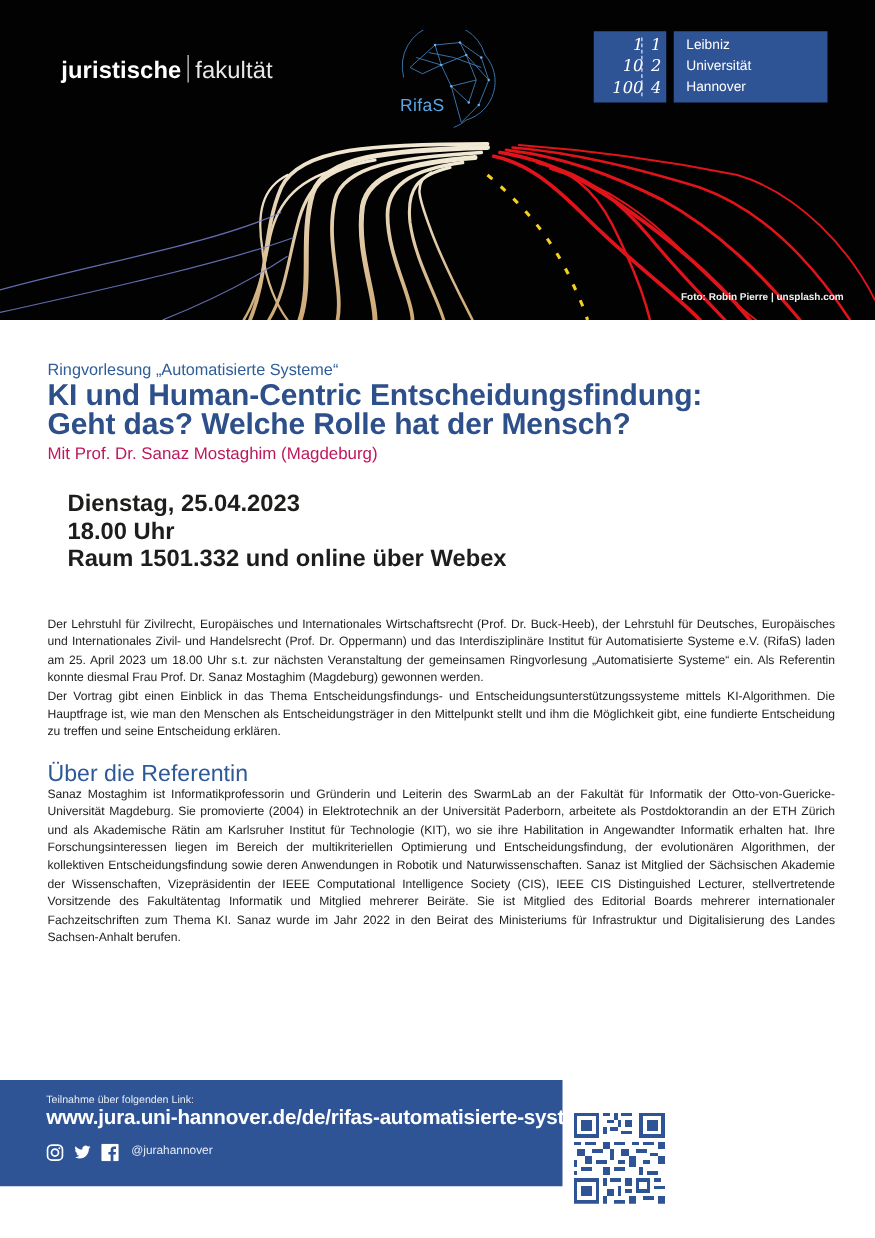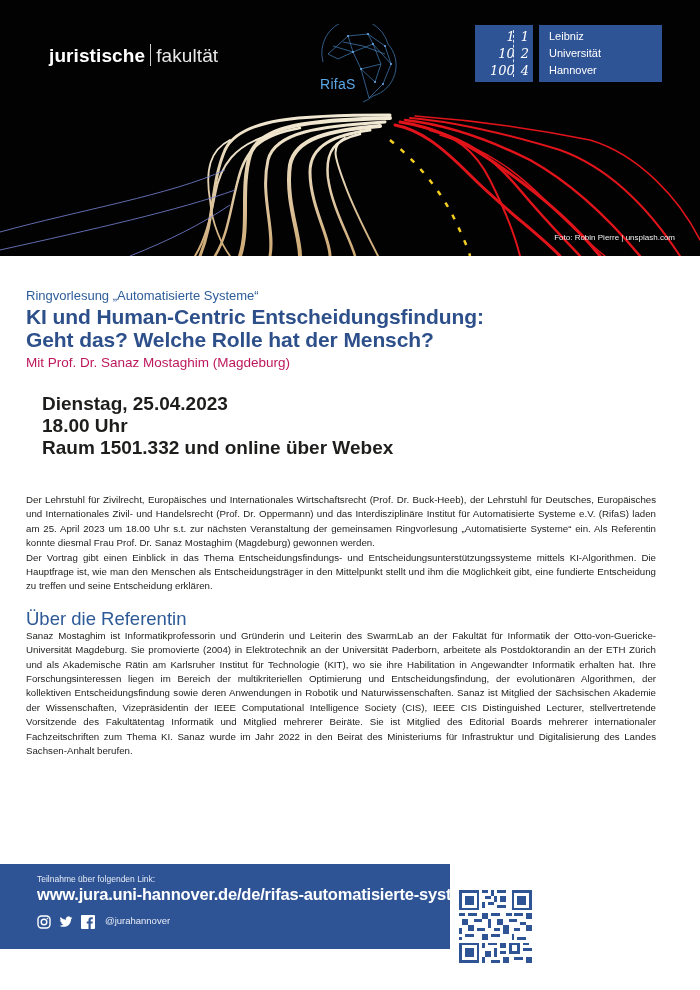--- a/index.html
+++ b/index.html
@@ -16,26 +16,26 @@
 
     .rifas { position:absolute; left:303px; top:24px; width:100px; height:80px; }
     .rifas-label { position:absolute; left:320px; top:76px; color:#5aa7e6; font-size:14px; letter-spacing:0.3px; }
 
     .luh-logo { position:absolute; left:475px; top:25px; height:57px; display:flex; gap:6px; }
     .luh-num { width:58px; height:57px; background:#2f5496; color:#fff; font-family:"DejaVu Serif", serif; font-style:italic; font-size:13px; line-height:17px; padding:3px 4px 0 0; text-align:right; position:relative; }
     .luh-num .dash { position:absolute; left:38px; top:5px; width:0; height:47px; border-left:1px dashed #dfe6f3; }
     .luh-num .row { display:flex; justify-content:flex-end; gap:6px; }
     .luh-name { width:123px; height:57px; background:#2f5496; color:#fff; font-size:11px; line-height:17px; padding:3px 0 0 10px; }
 
-    .photo-credit { position:absolute; right:25px; top:233px; color:#f0f0f0; font-size:8px; font-weight:normal;margin-left:24px; }
+    .photo-credit { position:absolute; right:25px; top:233px; color:#f0f0f0; font-size:8px; font-weight:bold;margin-left:24px; }
 
     
-    .content { position:absolute; left:26px; top:287px; width:630px; }
+    .content { position:absolute; left:38px; top:287px; width:630px; }
     .series { color:#2e5d9a; font-size:13px; line-height:17px; }
-    .title { color:#2d4f8a; font-size:21px; font-weight:bold; line-height:23px; margin-top:1px; letter-spacing:-0.1px; }
+    .title { color:#2d4f8a; font-size:24px; font-weight:bold; line-height:23px; margin-top:1px; letter-spacing:-0.1px; }
     .speaker { color:#be185d; font-size:13.5px; line-height:18px; margin-top:3px; }
     .when { margin-top:21px; font-size:19px; font-weight:bold; color:#1d1d1b; line-height:22px;margin-left:16px; }
     .intro { margin-top:34px; }
     .p { font-size:9.7px; line-height:14.4px; text-align:justify; color:#1d1d1b; width:630px; }
     .h2 { color:#2d5a96; font-size:18.5px; line-height:21px; margin-top:14px; }
 
     
     .footer { position:absolute; left:0; top:864px; width:450px; height:85px; background:#2f5496; color:#fff; }
     .footer .label { position:absolute; left:37px; top:10px; font-size:8.5px; color:#e6ecf6; }
     .footer .url { position:absolute; left:37px; top:21px; font-size:16.5px; font-weight:bold; letter-spacing:-0.2px; white-space:nowrap; }

